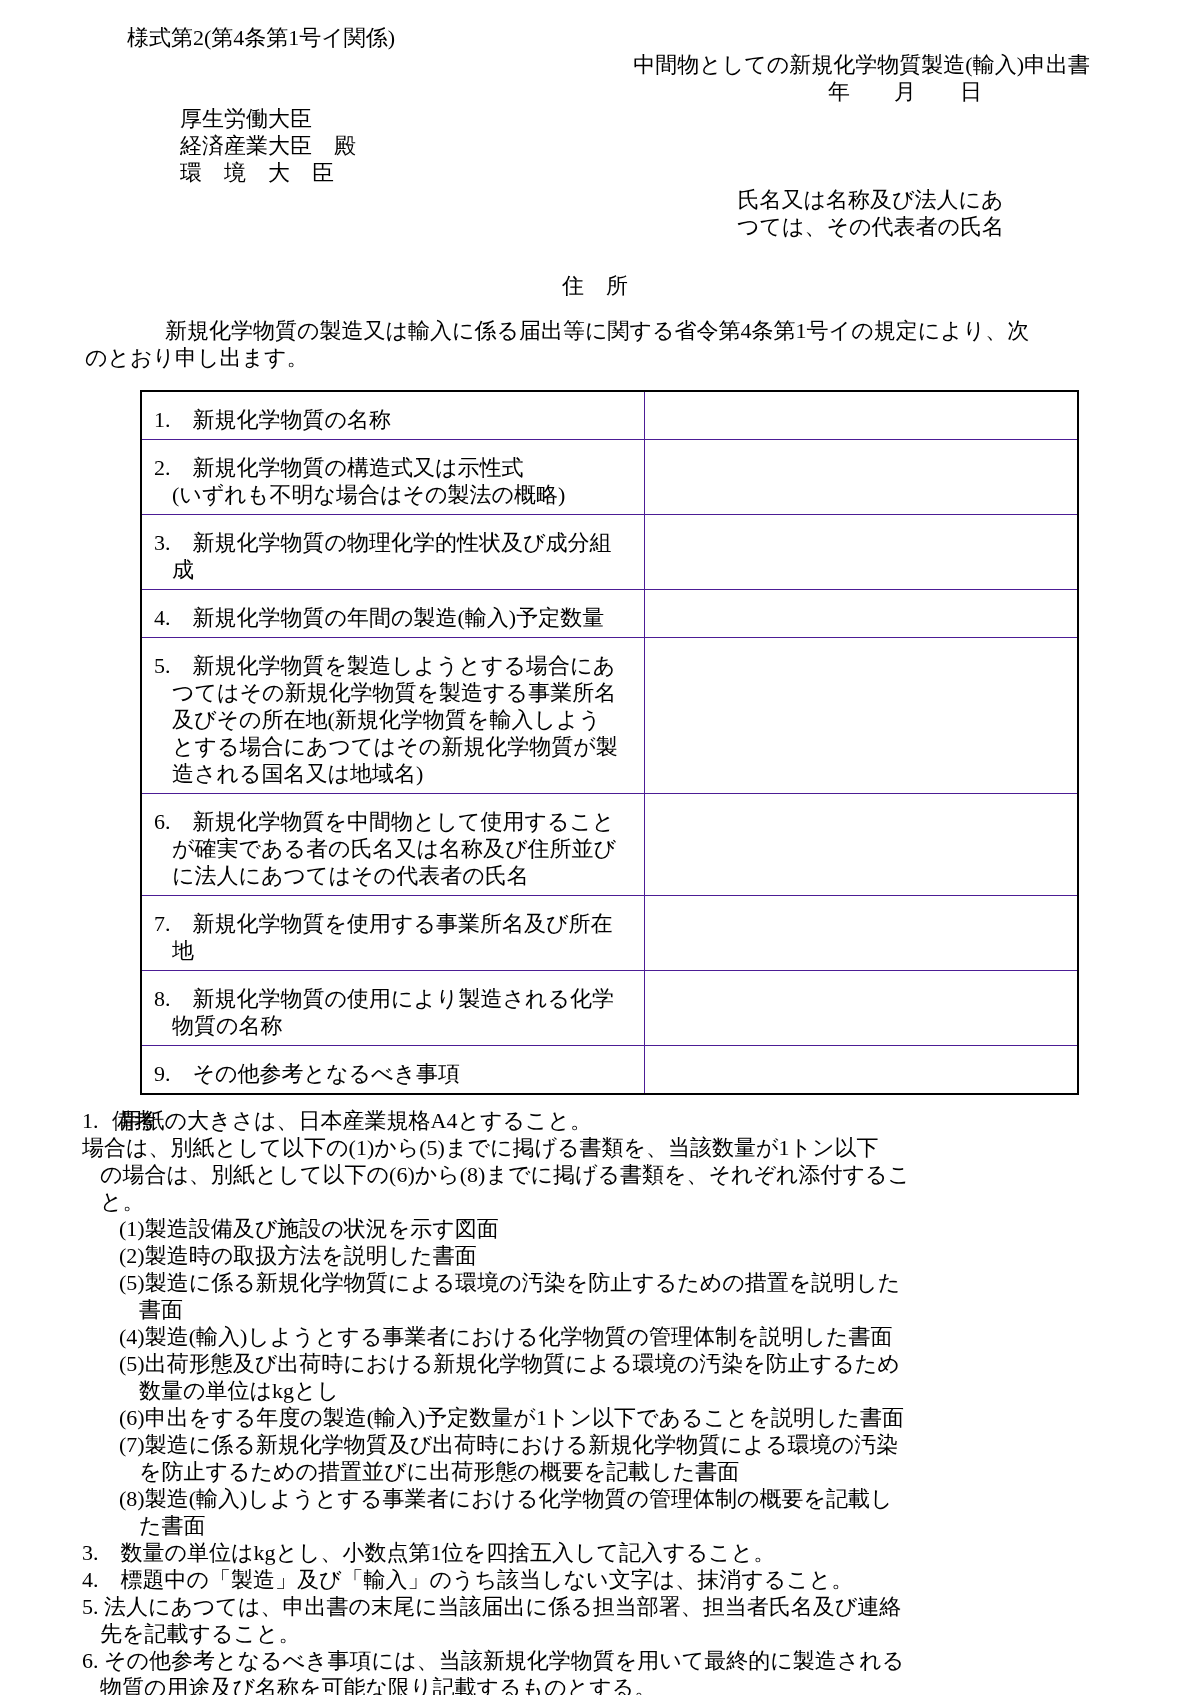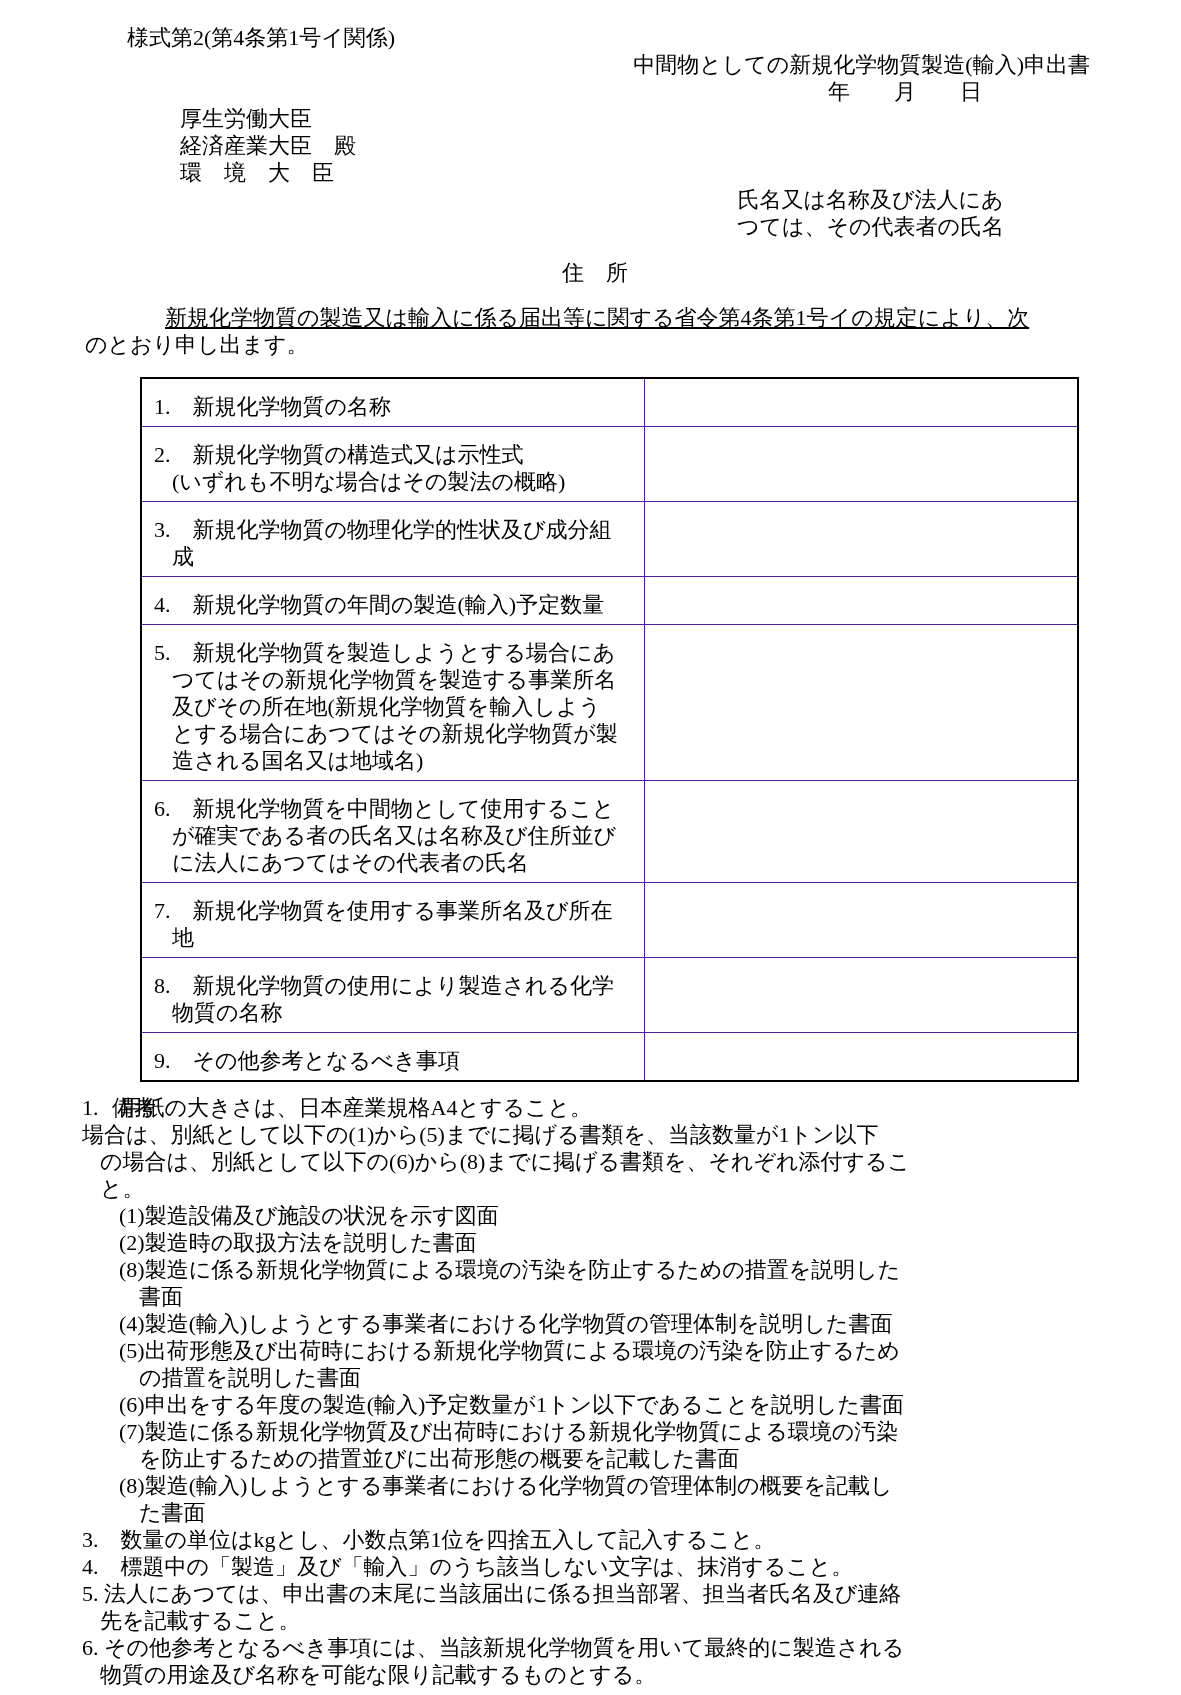--- a/index.html
+++ b/index.html
@@ -20,24 +20,24 @@
   .form-code { margin-left: 127px; }
 
   .doc-title { width: 1090px; text-align: right; }
 
   .date-line { margin-left: 828px; }
 
   .addressees { margin-left: 180px; }
 
   .applicant-name { margin-left: 560px; text-align: center; }
 
-  .applicant-address { margin-left: 562px; margin-top: 19px; }
+  .applicant-address { margin-left: 562px; margin-top: 32px; }
 
   .intro { margin-left: 85px; margin-top: 18px; }
-  .intro .line:first-child { text-indent: 80px; text-decoration: underline; }
+  .intro .line:first-child { text-indent: 80px; }
 
   table.app-table {
     border-collapse: collapse;
     margin-left: 140px;
     margin-top: 19px;
     width: 894px;
     table-layout: fixed;
   }
   table.app-table { border: 2px solid #000; }
   table.app-table td {
@@ -169,29 +169,29 @@
     </div>
 
   <div class="subitems">
     <div class="subitem">
         <div class="line">(1)製造設備及び施設の状況を示す図面</div>
       </div>
     <div class="subitem">
         <div class="line">(2)製造時の取扱方法を説明した書面</div>
       </div>
     <div class="subitem">
-        <div class="line">(8)製造に係る新規化学物質による環境の汚染を防止するための措置を説明した</div>
+        <div class="line">(5)製造に係る新規化学物質による環境の汚染を防止するための措置を説明した</div>
         <div class="line">書面</div>
       </div>
     <div class="subitem">
         <div class="line">(4)製造(輸入)しようとする事業者における化学物質の管理体制を説明した書面</div>
       </div>
     <div class="subitem">
         <div class="line">(5)出荷形態及び出荷時における新規化学物質による環境の汚染を防止するため</div>
-        <div class="line">の措置を説明した書面</div>
+        <div class="line">数量の単位はkgとし</div>
       </div>
     <div class="subitem">
         <div class="line">(6)申出をする年度の製造(輸入)予定数量が1トン以下であることを説明した書面</div>
       </div>
     <div class="subitem">
         <div class="line">(7)製造に係る新規化学物質及び出荷時における新規化学物質による環境の汚染</div>
         <div class="line">を防止するための措置並びに出荷形態の概要を記載した書面</div>
       </div>
     <div class="subitem">
         <div class="line">(8)製造(輸入)しようとする事業者における化学物質の管理体制の概要を記載し</div>

